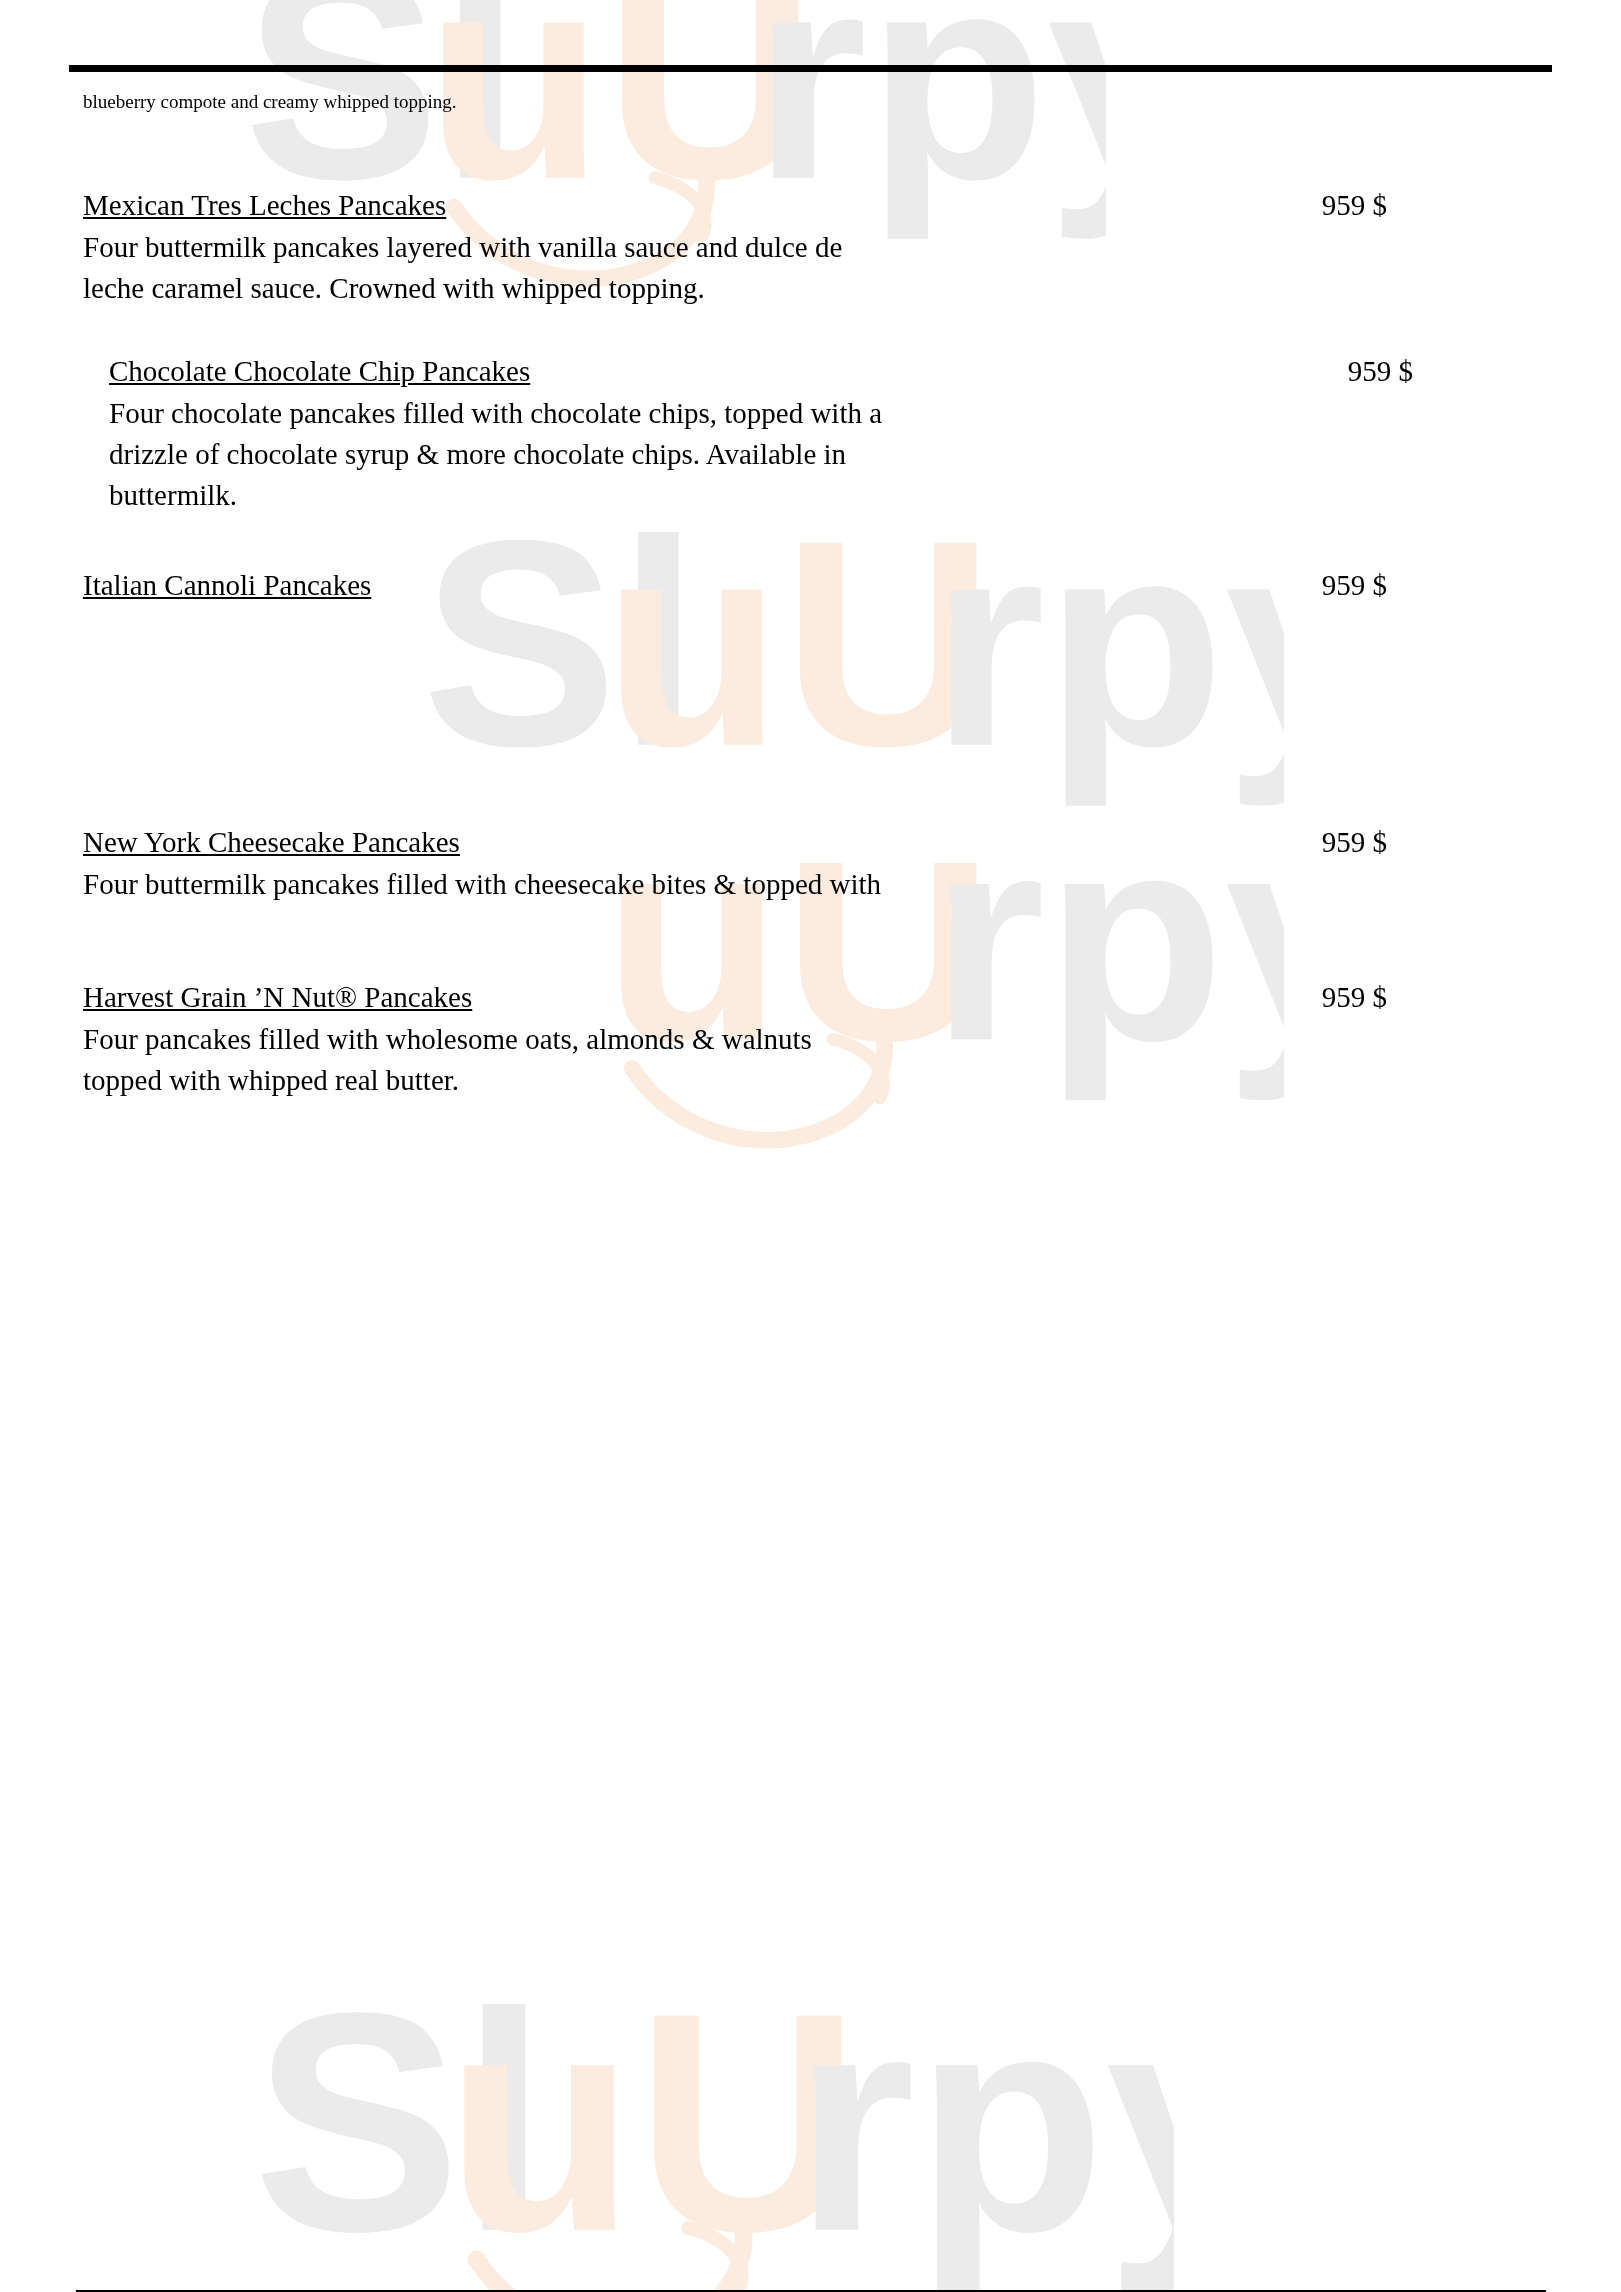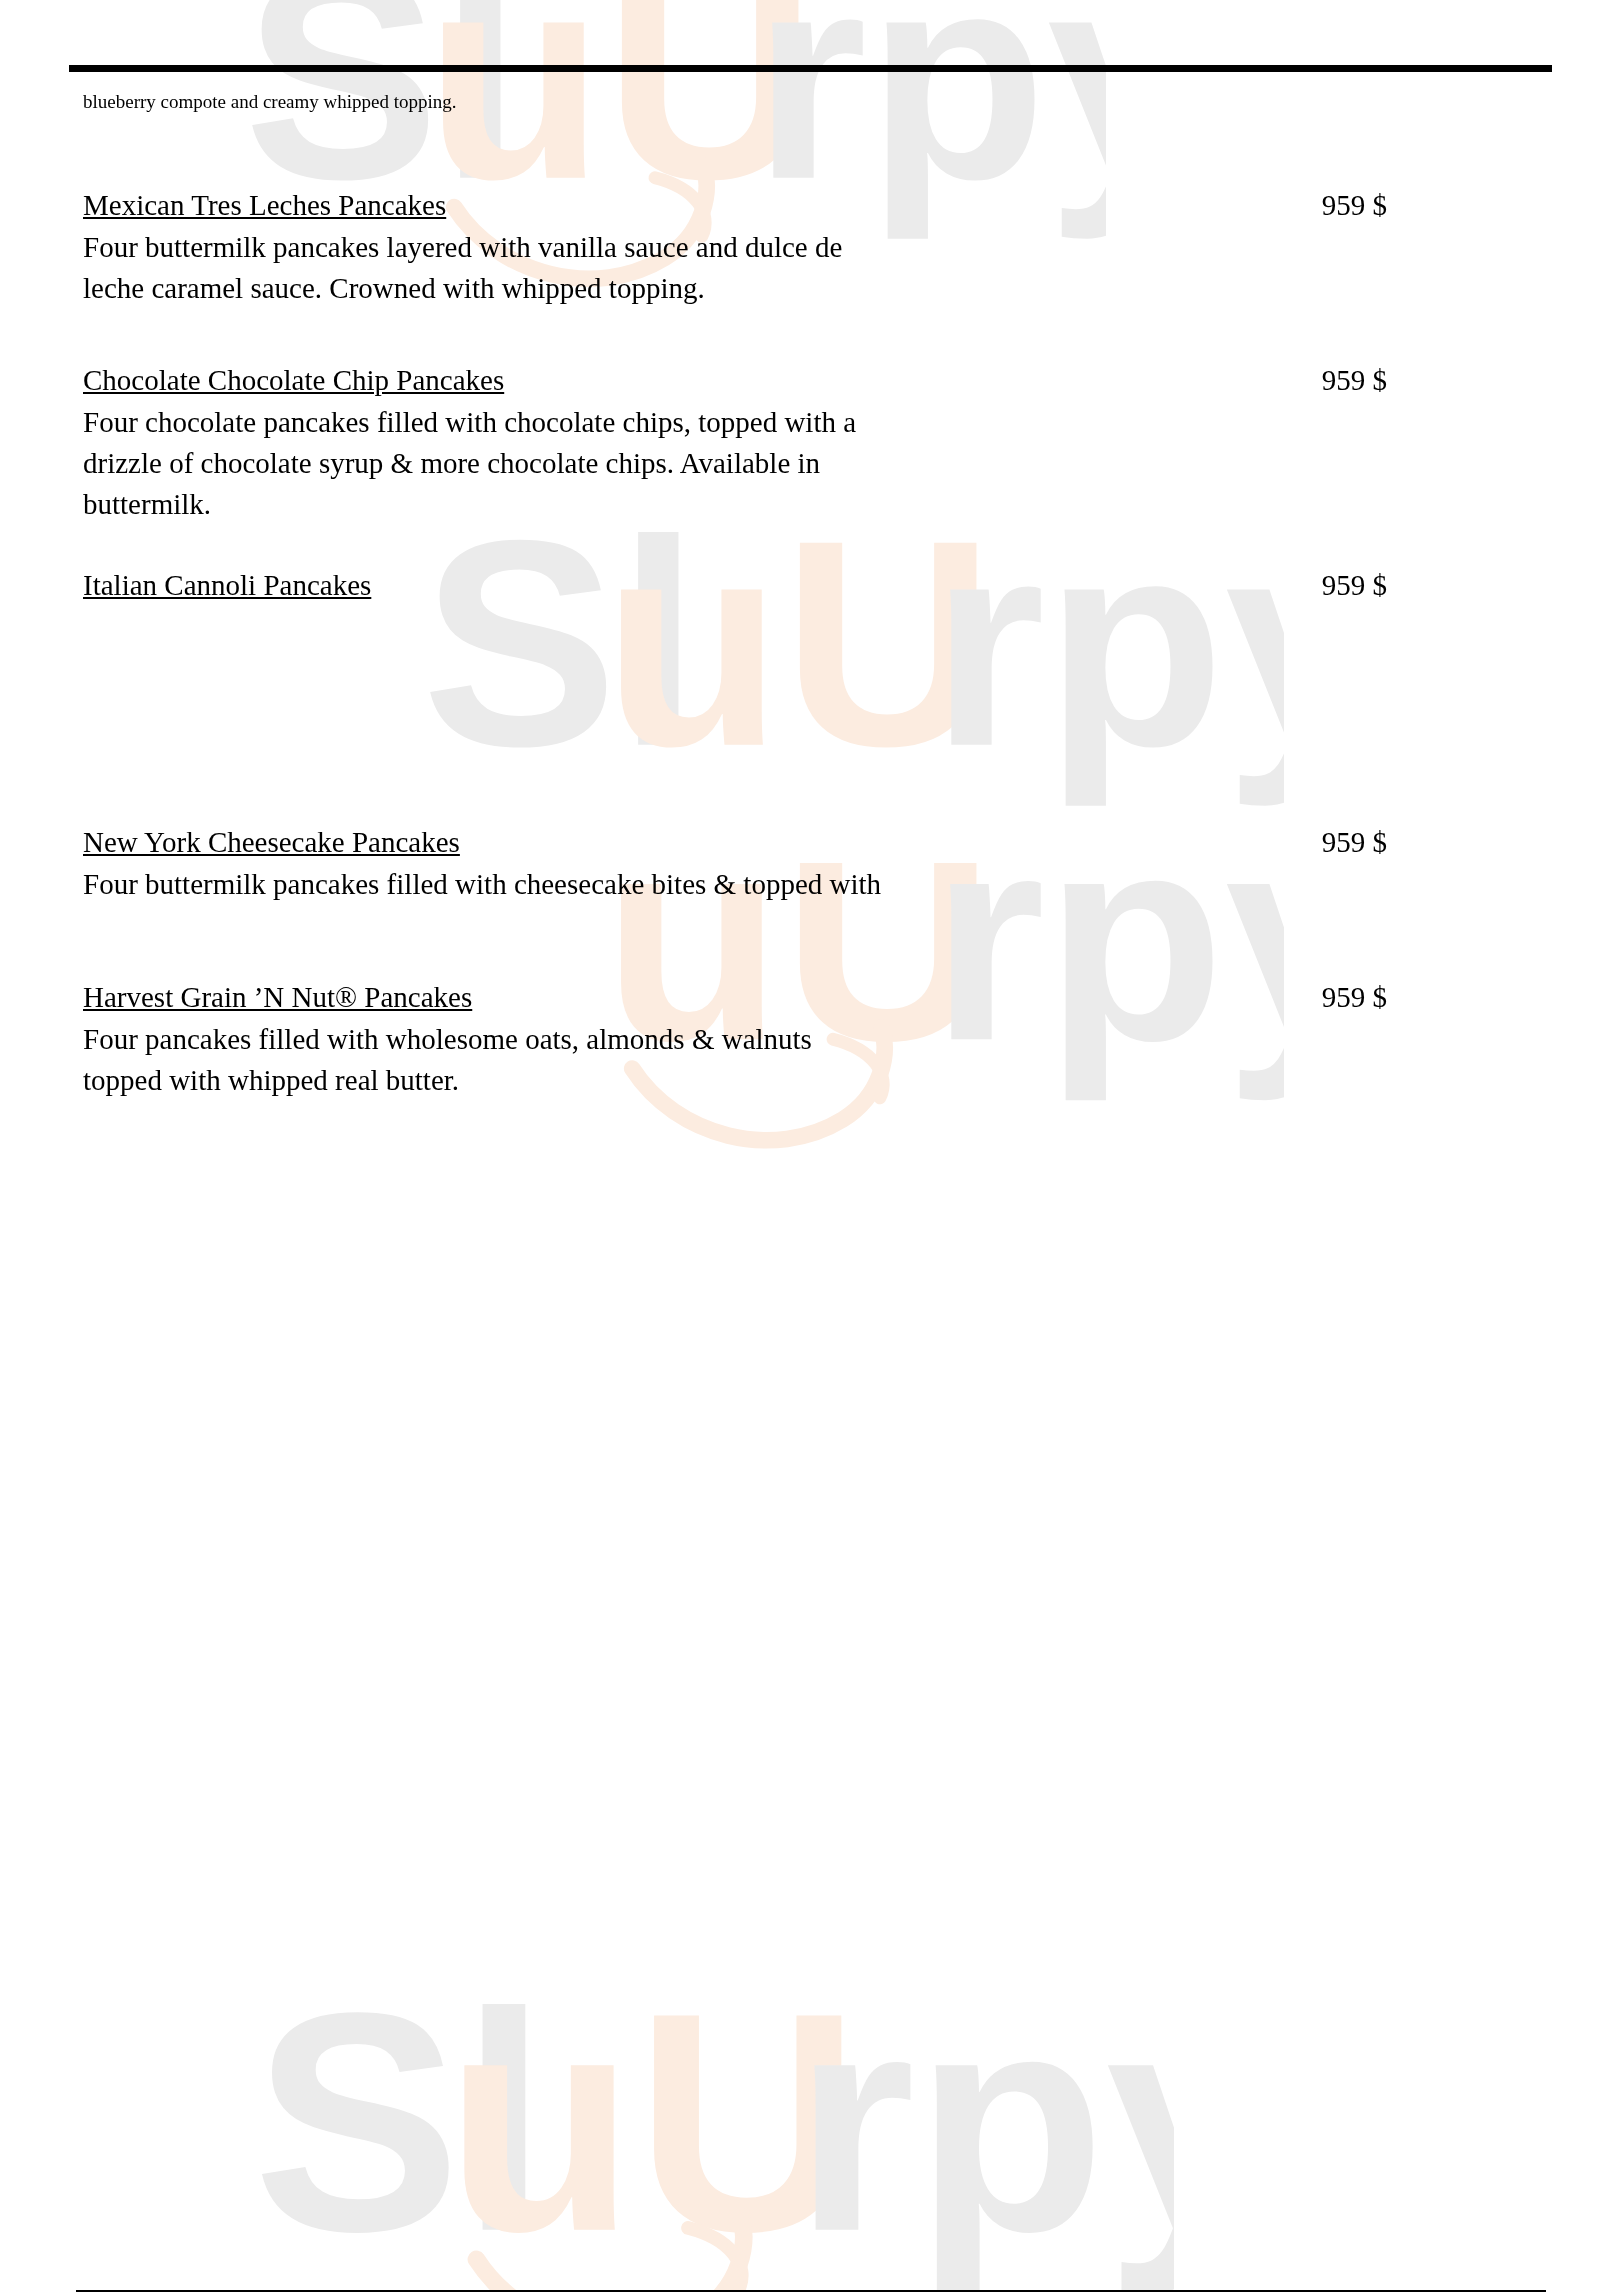--- a/index.html
+++ b/index.html
@@ -107,21 +107,21 @@
   }
   .item-desc {
     font-size: 29px;
     line-height: 41px;
     width: 784px;
   }
   .desc-line { white-space: nowrap; display: block; }
 
   
   .it-0 { top: 184px; }
-  .it-1 { top: 359px; }
+  .it-1 { top: 350px; margin-left: 26px; }
   .it-2 { top: 564px; }
   .it-3 { top: 821px; }
   .it-4 { top: 976px; }
 </style>
 </head>
 <body>
 
 <div class="page">
 
   <div class="watermark wm-top">

